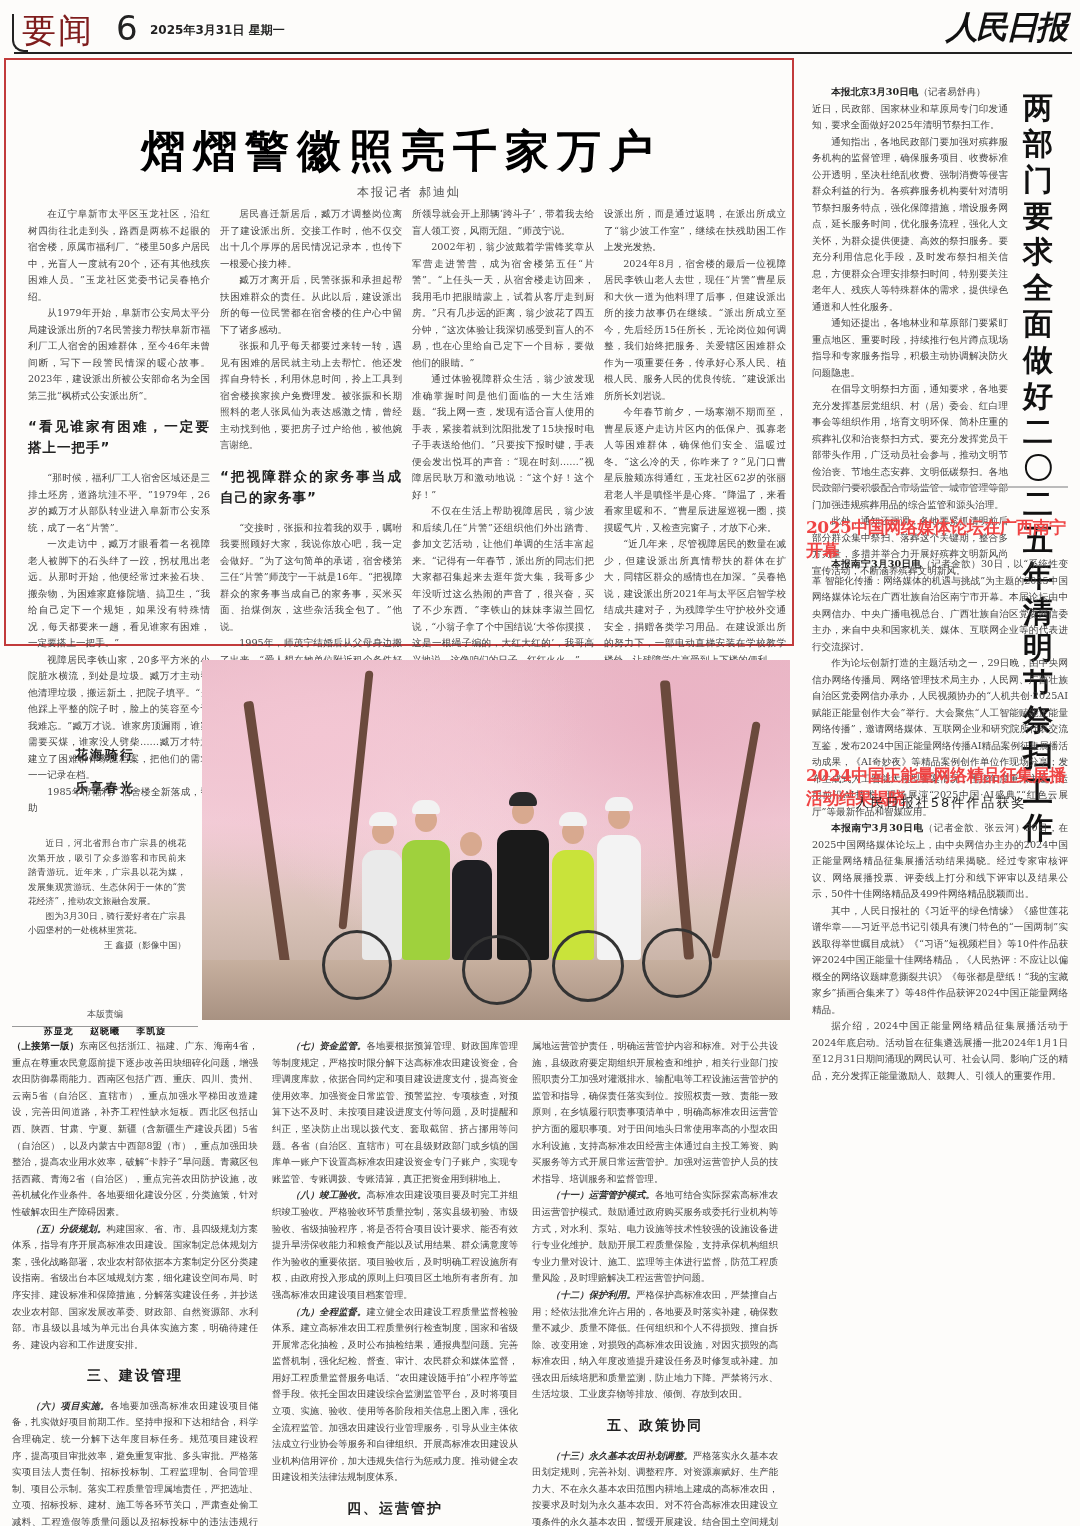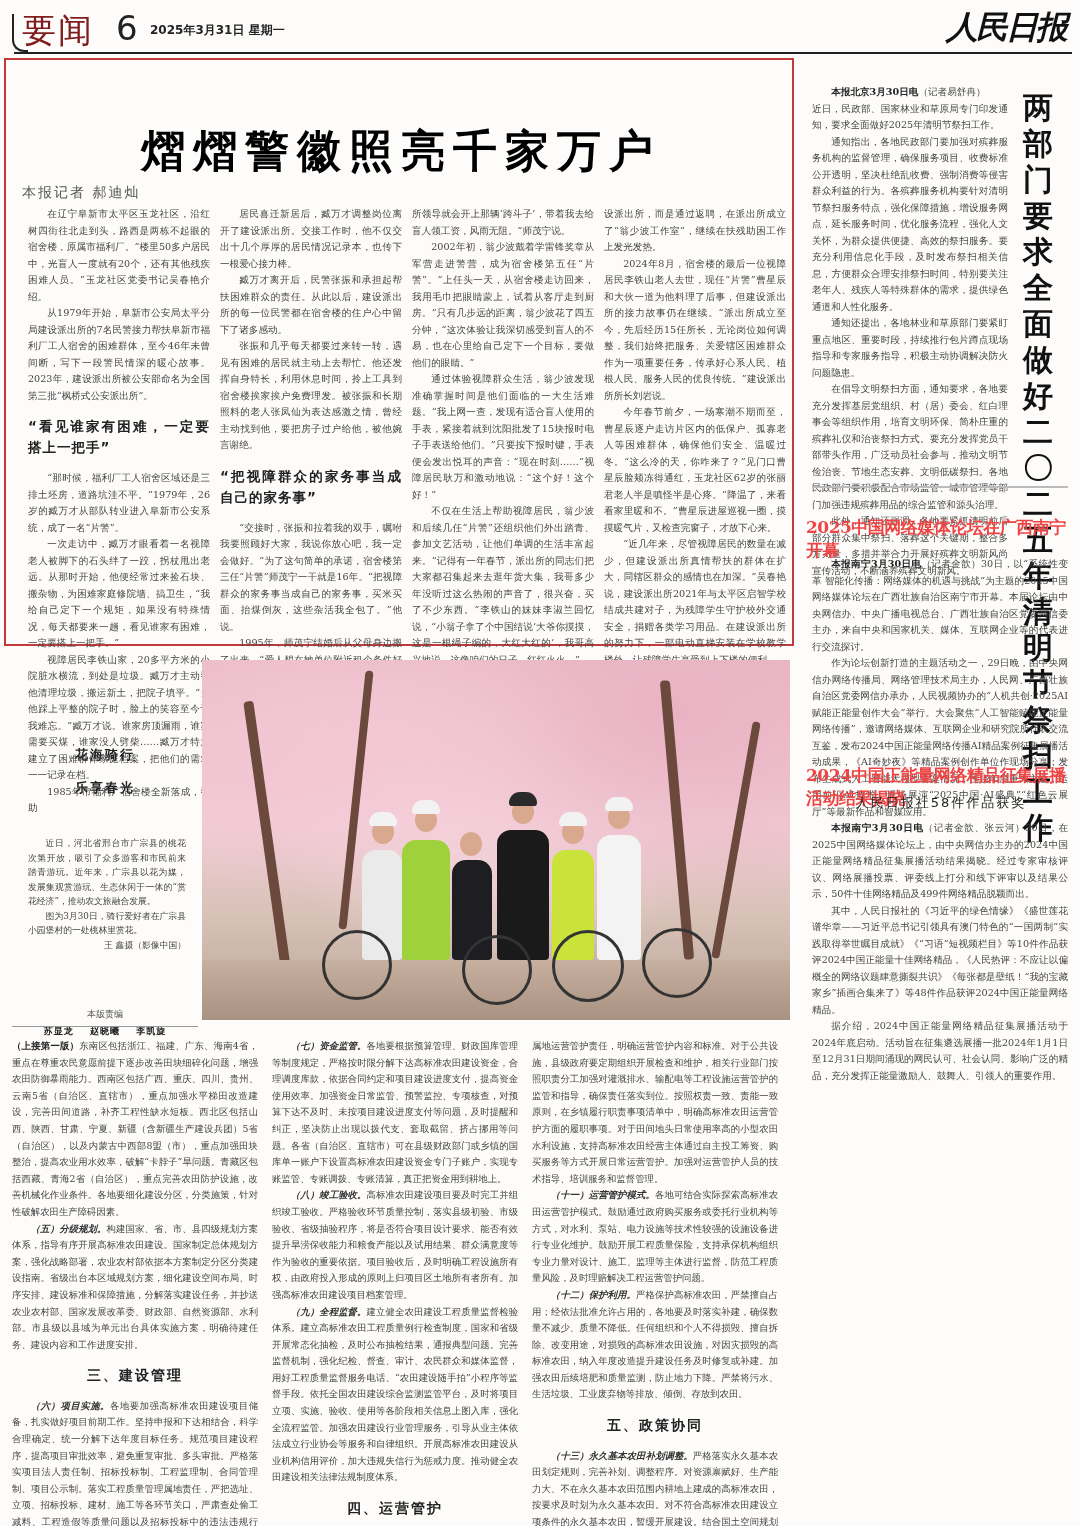--- a/index.html
+++ b/index.html
@@ -13,21 +13,21 @@
   .mast-section { left: 22px; top: 8px; font-family: Liberation Sans, sans-serif; font-size: 34px; color: #7f1d1d; letter-spacing: 2px; }
   .mast-page { left: 116px; top: 8px; font-family: "DejaVu Sans", sans-serif; font-size: 34px; color: #222; }
   .mast-date { left: 150px; top: 22px; font-family: "DejaVu Sans", sans-serif; font-size: 12px; color: #222; font-weight: bold; }
   .mast-logo { right: 14px; top: 6px; font-family: "DejaVu Serif", serif; font-size: 32px; font-style: italic; font-weight: bold; color: #111; letter-spacing: -2px; }
   .mast-rule { left: 14px; top: 52px; width: 1058px; height: 2px; background: #222; }
 
   
   .feature { left: 4px; top: 58px; width: 790px; height: 588px; border: 2px solid #c23b3b; }
   .kicker { left: 0; top: 30px; width: 790px; text-align: center; font-size: 17px; font-weight: bold; color: #222; }
   .headline { left: 0; top: 62px; width: 790px; text-align: center; font-family: "DejaVu Sans", sans-serif; font-size: 44px; font-weight: 900; color: #000; letter-spacing: 8px; }
-  .byline { left: 0; top: 124px; width: 790px; text-align: left; font-size: 14px; color: #555; letter-spacing: 2px; padding-left: 16px; }
+  .byline { left: 0; top: 124px; width: 790px; text-align: center; font-size: 12px; color: #555; letter-spacing: 2px; padding-left: 16px; }
 
   .col { font-size: 9.6px; line-height: 16.5px; color: #444; text-align: justify; }
   .col p { text-indent: 2em; }
   .col p.noindent { text-indent: 0; }
   .subhead { font-family: "DejaVu Sans", sans-serif; font-size: 13.5px; font-weight: bold; color: #222; line-height: 21px; letter-spacing: 1px; margin: 12px 0 12px 0; }
 
   
   .rcol { font-size: 9.6px; line-height: 16.5px; color: #444; text-align: justify; }
   .rcol p { text-indent: 2em; }
   .dateline { font-weight: bold; color: #222; }

